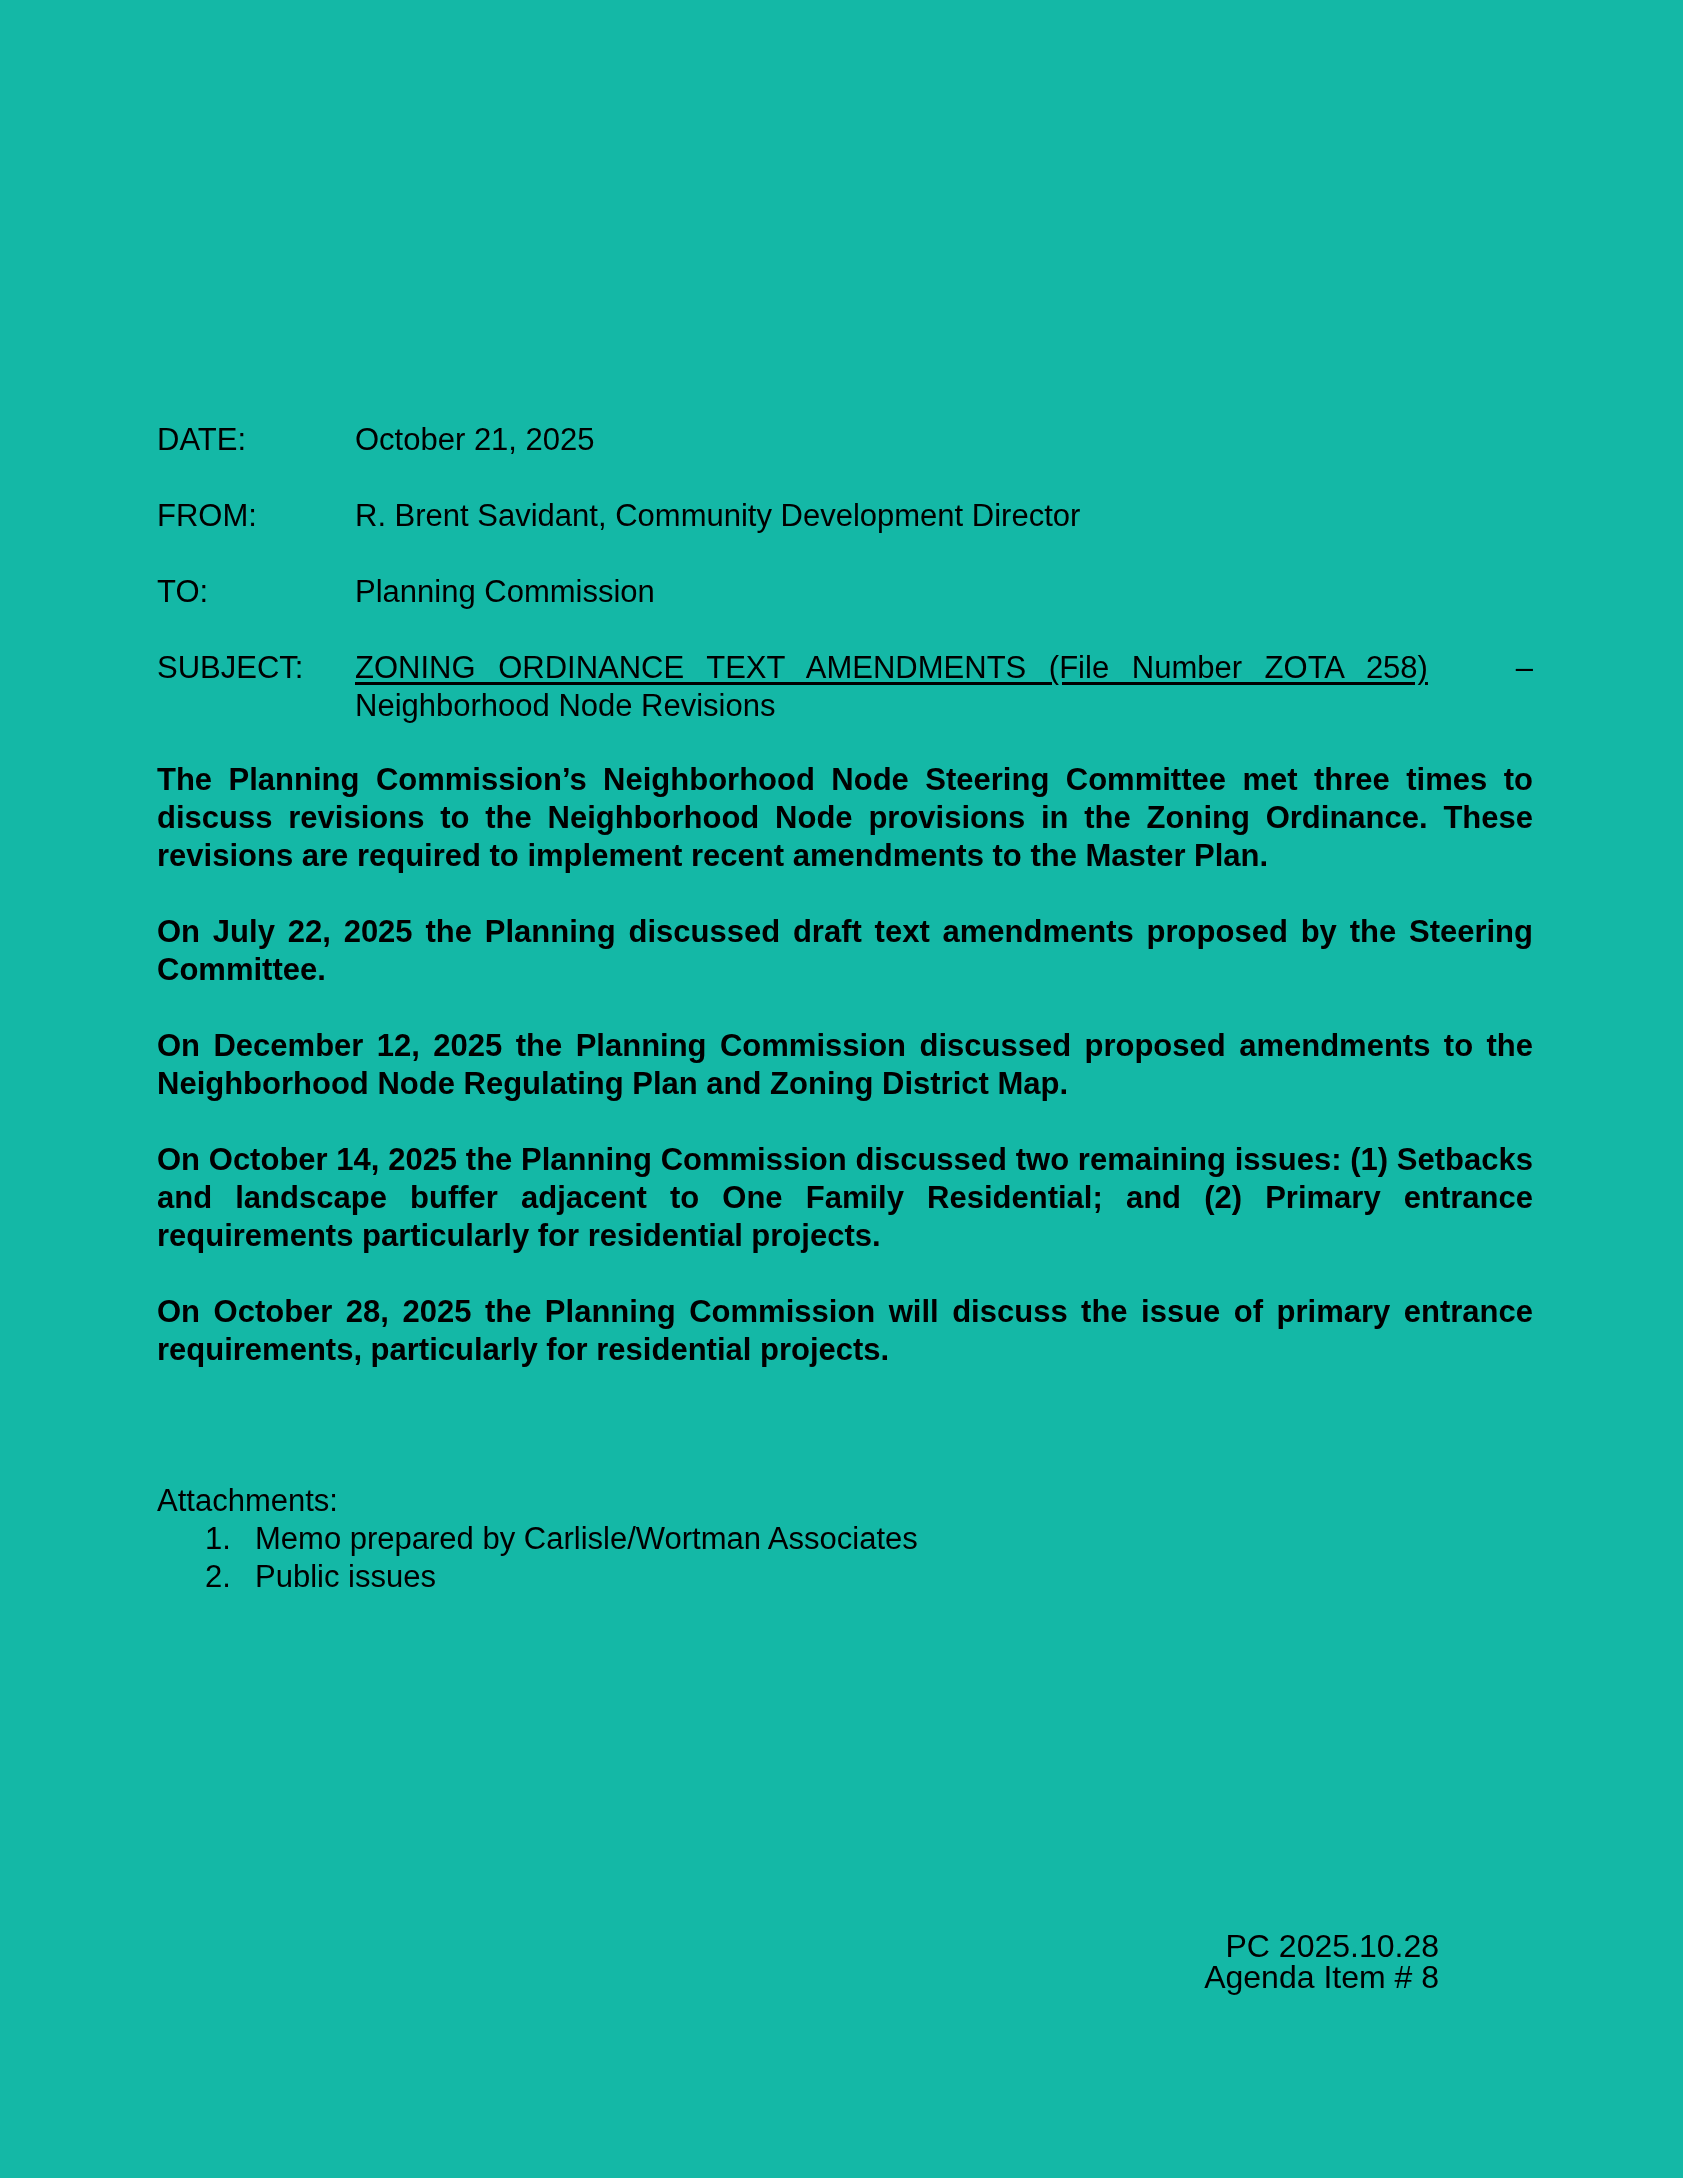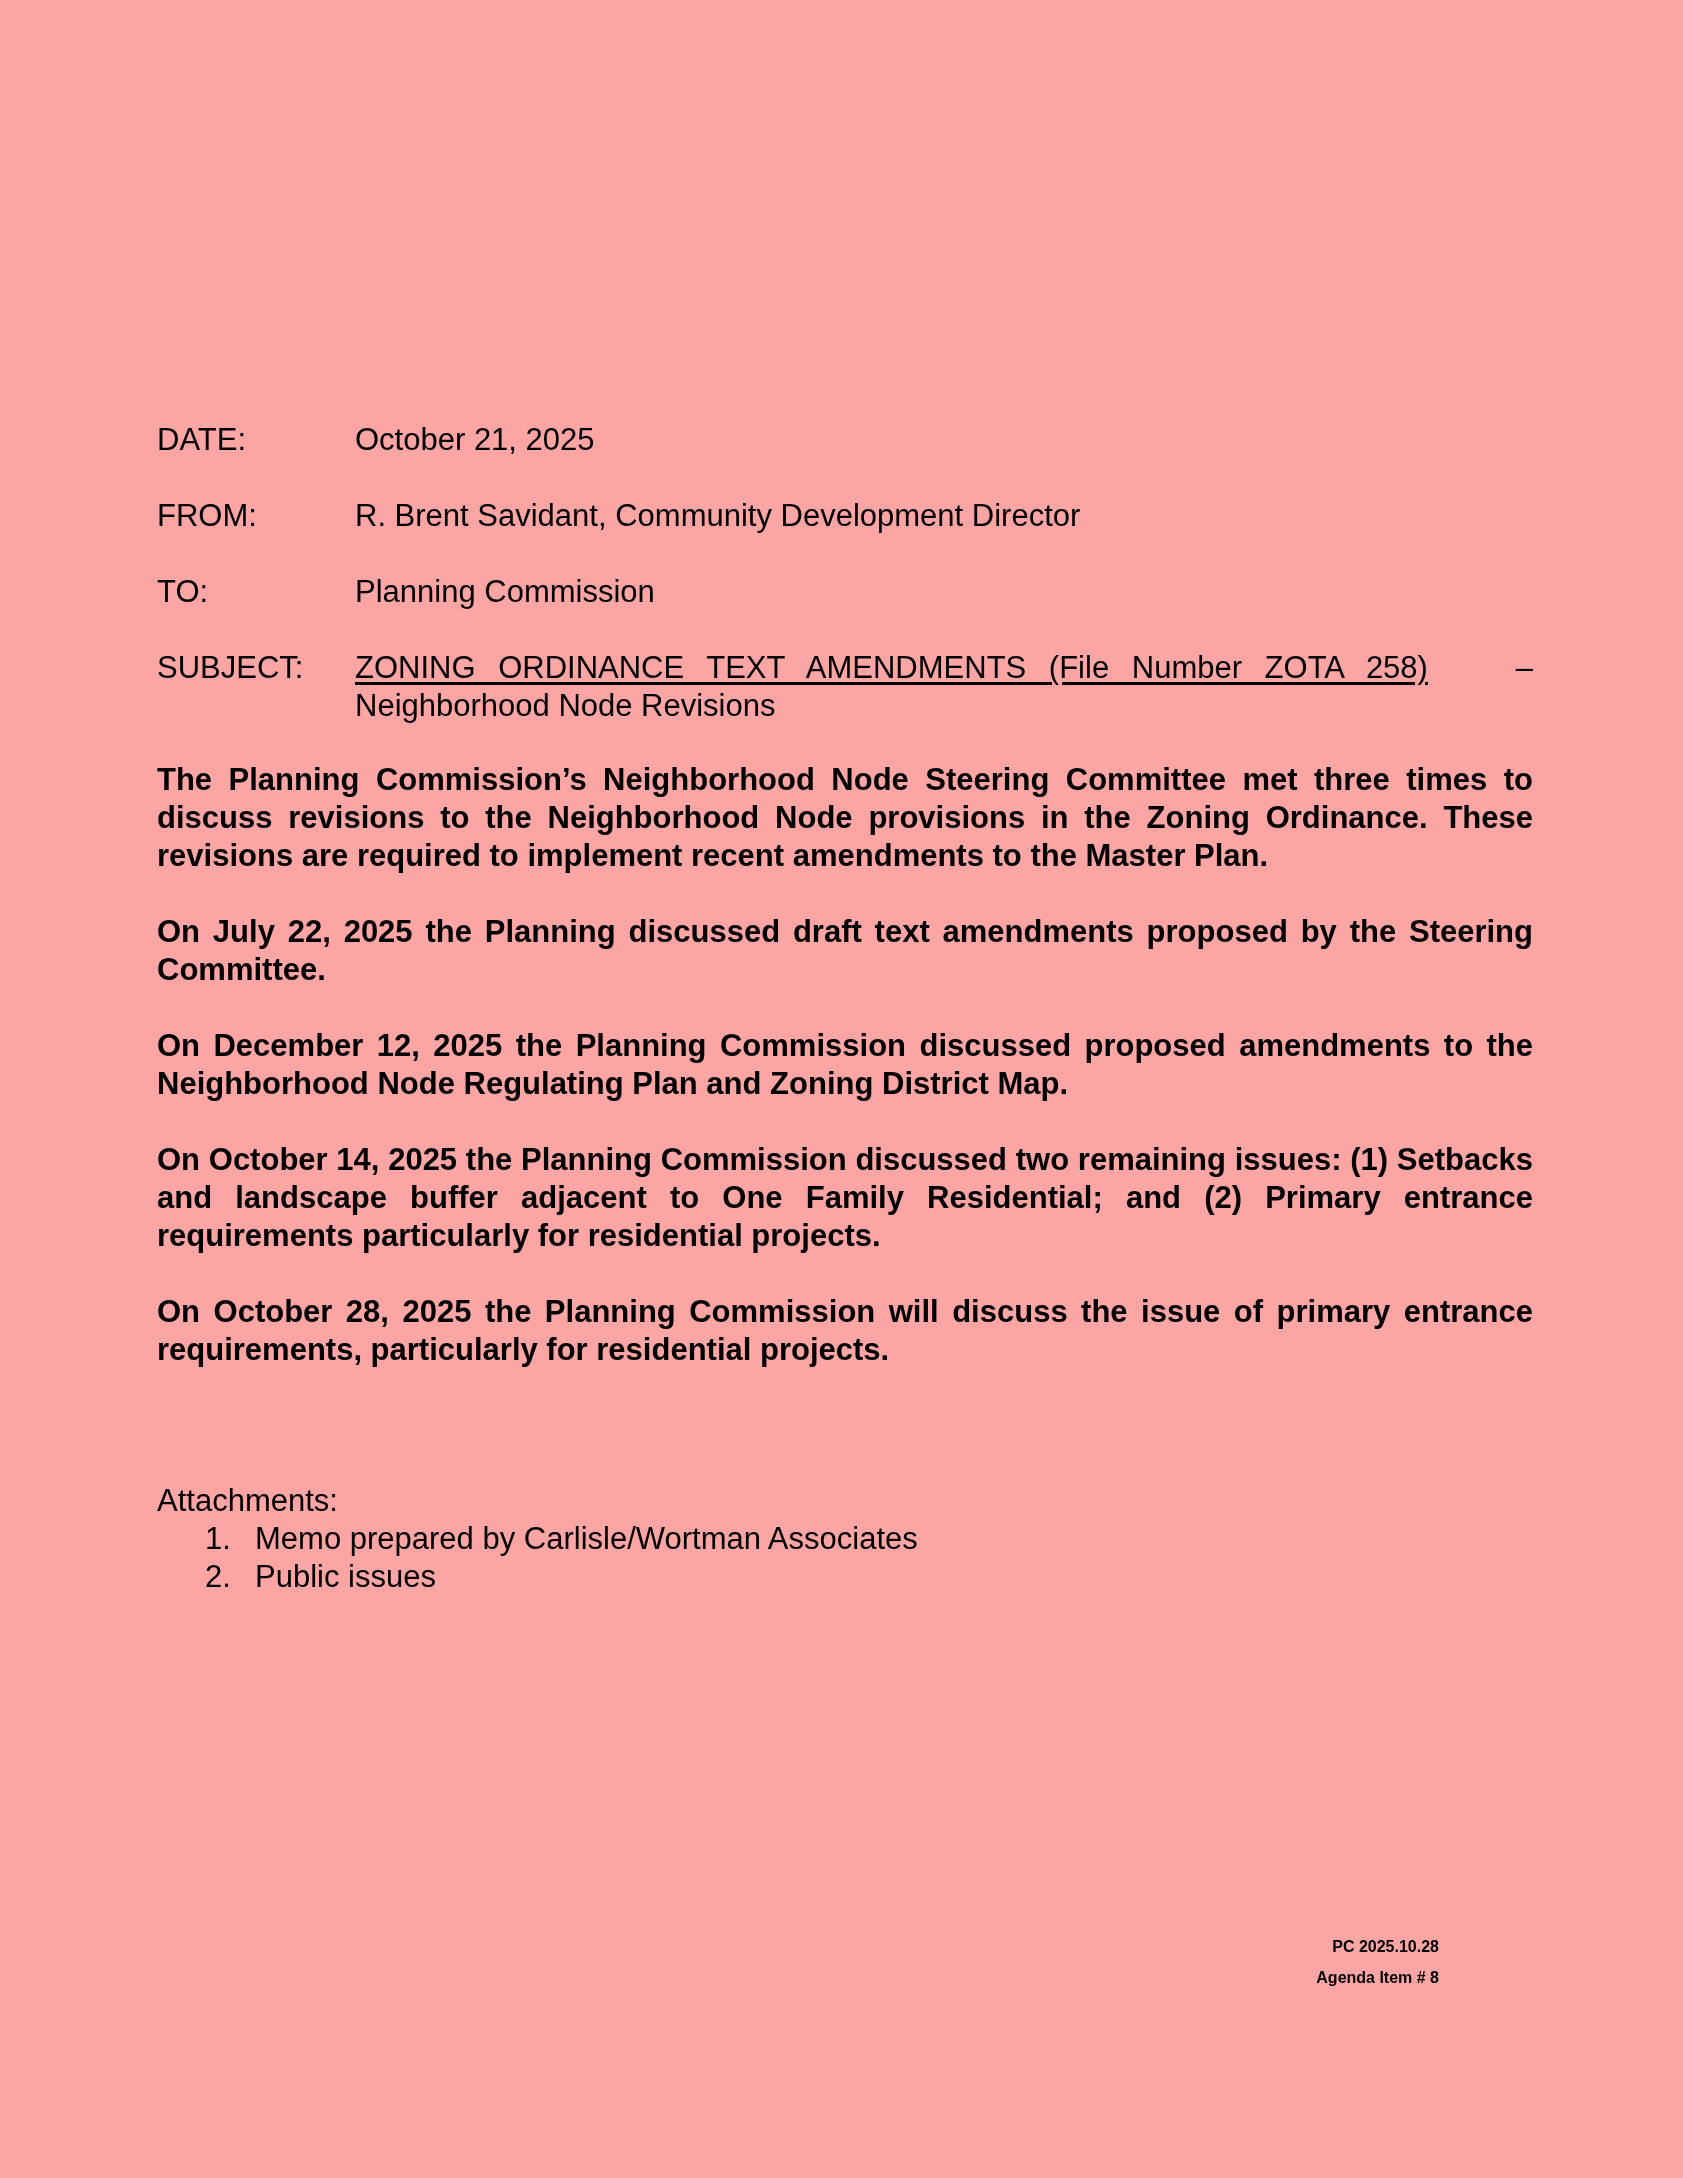--- a/index.html
+++ b/index.html
@@ -13,21 +13,21 @@
       position: relative;
       font-family: "Liberation Sans", sans-serif;
       color: #000000;
       overflow: hidden;
     }
     .page {
       position: absolute;
       left: 0; top: 0;
       width: 1683px;
       height: 2178px;
-      background: #fca5a5;
+      background: #14b8a6;
     }
     .content {
       position: absolute;
       left: 157px;
       top: 421px;
       width: 1376px;
       font-size: 31px;
       line-height: 38px;
     }
     .hdr-row {
@@ -78,22 +78,22 @@
     }
     .attach-num {
       width: 50px;
       flex: 0 0 50px;
     }
     .footer {
       position: absolute;
       right: 244px;
       top: 1931px;
       text-align: right;
-      font-weight: bold;
-      font-size: 16px;
+      font-weight: normal;
+      font-size: 32px;
       line-height: 31px;
     }
   </style>
 </head>
 <body>
 
 <div class="page">
   <div class="content">
 
     <div class="hdr-row">

